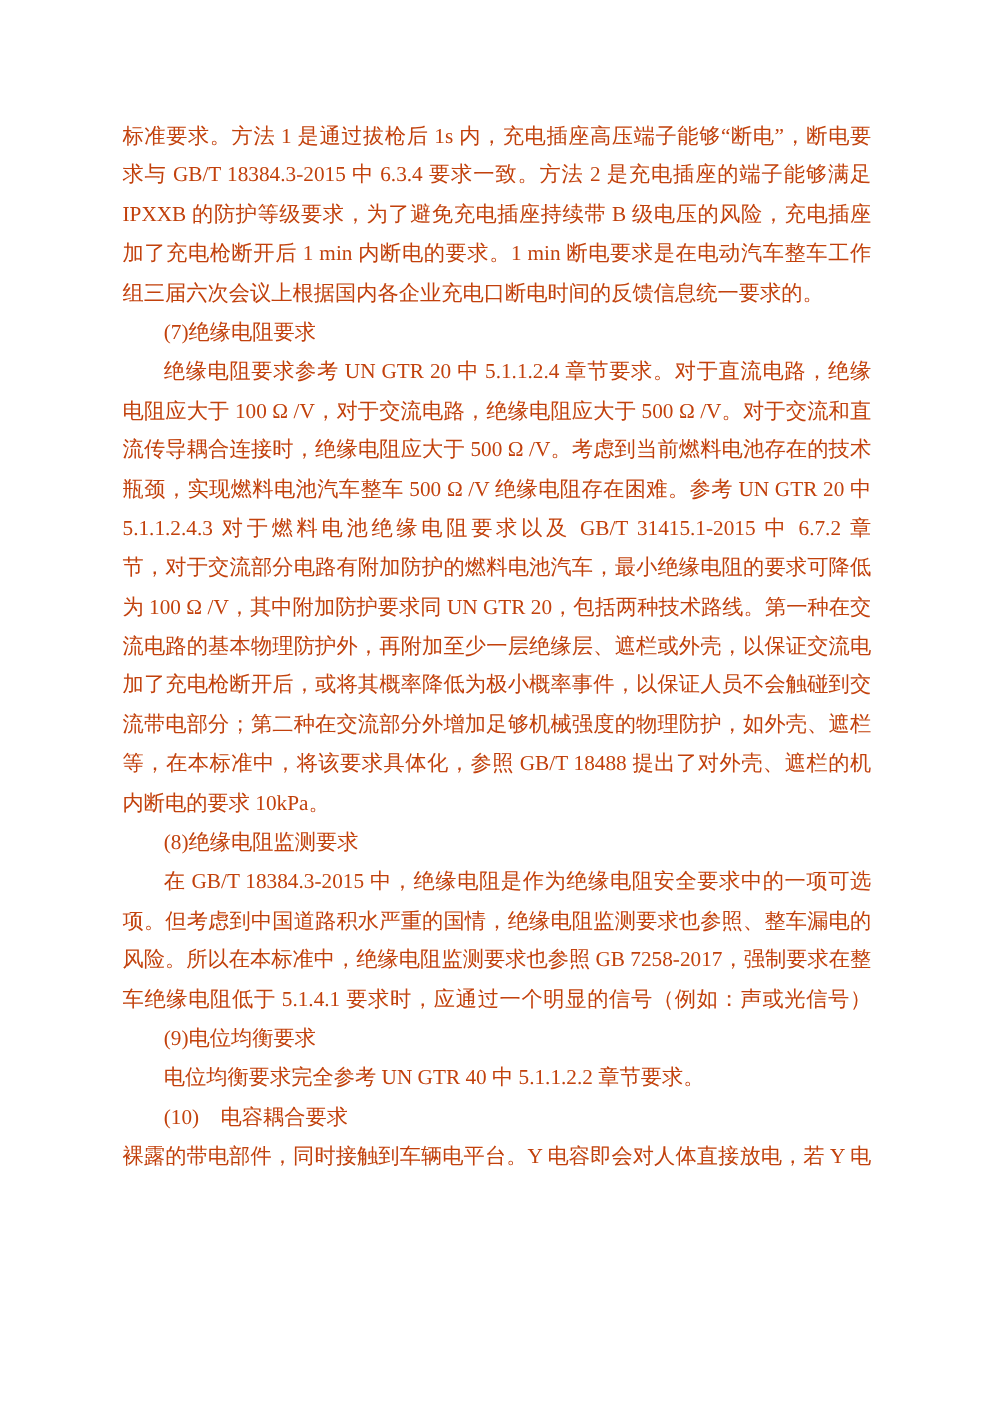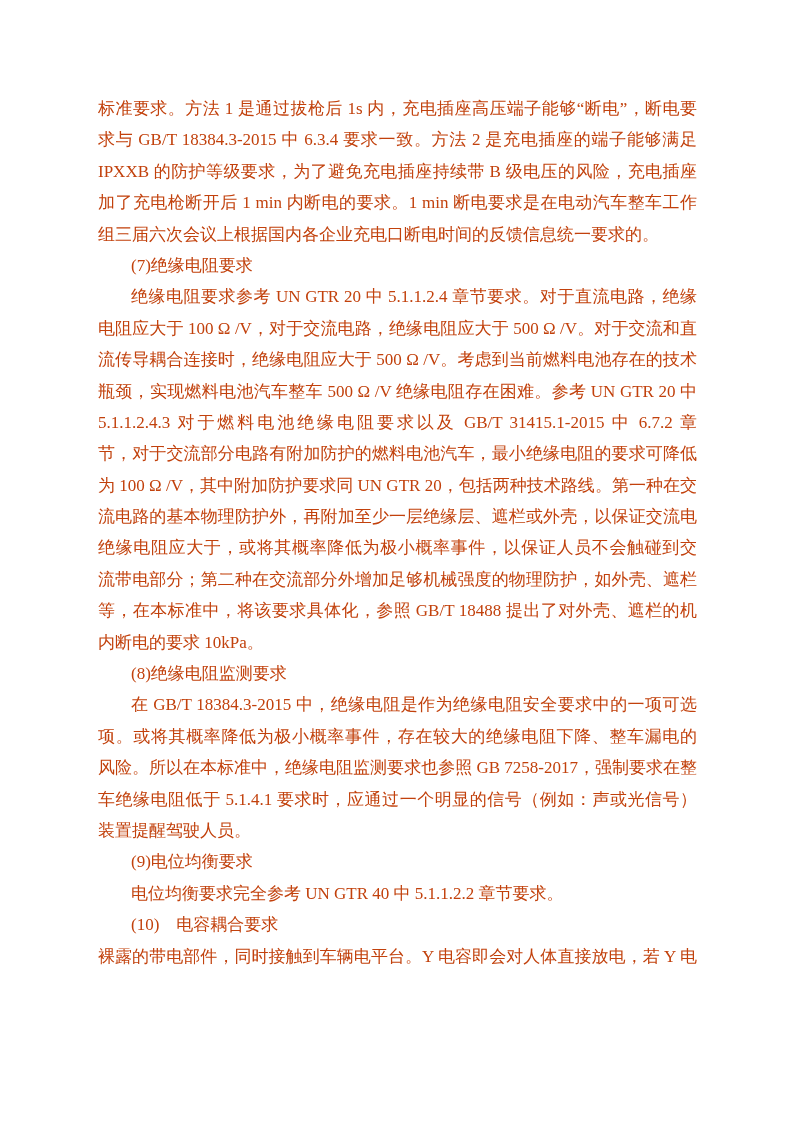--- a/index.html
+++ b/index.html
@@ -54,28 +54,27 @@
     <div class="ln l">组三届六次会议上根据国内各企业充电口断电时间的反馈信息统一要求的。</div>
     <div class="ln l i">(7)绝缘电阻要求</div>
     <div class="ln i">绝缘电阻要求参考 UN GTR 20 中 5.1.1.2.4 章节要求。对于直流电路，绝缘</div>
     <div class="ln">电阻应大于 100 Ω /V，对于交流电路，绝缘电阻应大于 500 Ω /V。对于交流和直</div>
     <div class="ln">流传导耦合连接时，绝缘电阻应大于 500 Ω /V。考虑到当前燃料电池存在的技术</div>
     <div class="ln">瓶颈，实现燃料电池汽车整车 500 Ω /V 绝缘电阻存在困难。参考 UN GTR 20 中</div>
     <div class="ln">5.1.1.2.4.3 对于燃料电池绝缘电阻要求以及 GB/T 31415.1-2015 中 6.7.2 章</div>
     <div class="ln">节，对于交流部分电路有附加防护的燃料电池汽车，最小绝缘电阻的要求可降低</div>
     <div class="ln">为 100 Ω /V，其中附加防护要求同 UN GTR 20，包括两种技术路线。第一种在交</div>
     <div class="ln">流电路的基本物理防护外，再附加至少一层绝缘层、遮栏或外壳，以保证交流电</div>
-    <div class="ln">绝缘电阻应大于，或将其概率降低为极小概率事件，以保证人员不会触碰到交</div>
+    <div class="ln">加了充电枪断开后，或将其概率降低为极小概率事件，以保证人员不会触碰到交</div>
     <div class="ln">流带电部分；第二种在交流部分外增加足够机械强度的物理防护，如外壳、遮栏</div>
     <div class="ln">等，在本标准中，将该要求具体化，参照 GB/T 18488 提出了对外壳、遮栏的机</div>
     <div class="ln l">内断电的要求 10kPa。</div>
     <div class="ln l i">(8)绝缘电阻监测要求</div>
     <div class="ln i">在 GB/T 18384.3-2015 中，绝缘电阻是作为绝缘电阻安全要求中的一项可选</div>
-    <div class="ln">项。或将其概率降低为极小概率事件，存在较大的绝缘电阻下降、整车漏电的</div>
+    <div class="ln">项。但考虑到中国道路积水严重的国情，绝缘电阻监测要求也参照、整车漏电的</div>
     <div class="ln">风险。所以在本标准中，绝缘电阻监测要求也参照 GB 7258-2017，强制要求在整</div>
     <div class="ln">车绝缘电阻低于 5.1.4.1 要求时，应通过一个明显的信号（例如：声或光信号）</div>
-    <div class="ln l">装置提醒驾驶人员。</div>
     <div class="ln l i">(9)电位均衡要求</div>
     <div class="ln l i">电位均衡要求完全参考 UN GTR 40 中 5.1.1.2.2 章节要求。</div>
     <div class="ln l i">(10)　电容耦合要求</div>
     <div class="ln">裸露的带电部件，同时接触到车辆电平台。Y 电容即会对人体直接放电，若 Y 电</div>
   </div>
 </div>
 
 </body></html>

